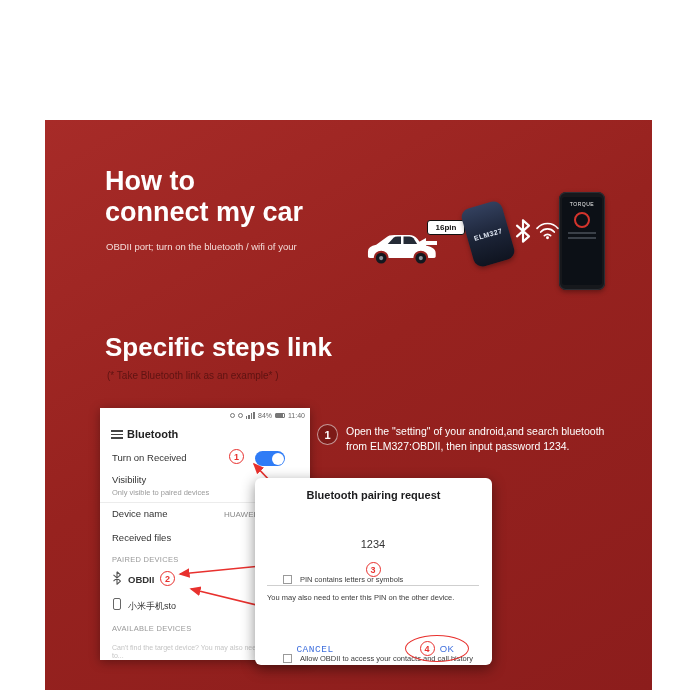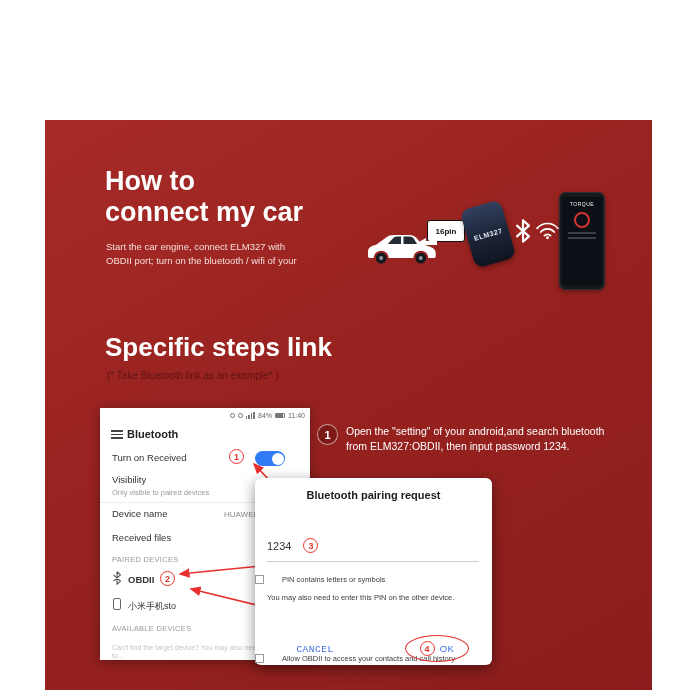--- a/index.html
+++ b/index.html
@@ -12,21 +12,21 @@
   
   .red-panel { position:absolute; left:45px; top:120px; width:607px; height:570px;
     background:linear-gradient(150deg,#a72b28 0%, #97221f 45%, #8c1d1c 100%); }
 
   .howto-title { position:absolute; left:60px; top:46px; font-size:27px; font-weight:bold; color:#fff; line-height:31px; }
   .howto-desc { position:absolute; left:61px; top:120px; font-size:9.5px; color:#f5ddda; line-height:13.5px; }
 
   
   .devices { position:absolute; left:310px; top:60px; width:296px; height:140px; }
   .car-svg { position:absolute; left:8px; top:48px; width:76px; height:42px; }
-  .pin-box { position:absolute; left:72px; top:40px; width:38px; height:22px; background:#fff; border:1px solid #111; border-radius:3px;
+  .pin-box { position:absolute; left:72px; top:40px; width:38px; height:15px; background:#fff; border:1px solid #111; border-radius:3px;
     font-size:8px; font-weight:bold; color:#111; display:flex; align-items:center; justify-content:center; }
   .pin-arrow { position:absolute; left:62px; top:58px; width:0; height:0; border:5px solid transparent; border-left:0; border-right:9px solid #fff; }
   .pin-arrow-tail { position:absolute; left:71px; top:61px; width:11px; height:4px; background:#fff; }
   .dongle { position:absolute; left:112px; top:24px; width:42px; height:60px; border-radius:9px; transform:rotate(-16deg);
     background:linear-gradient(180deg,#33405e 0%, #1b2336 55%, #0f1420 100%); box-shadow:0 2px 5px rgba(0,0,0,.35);
     display:flex; align-items:center; justify-content:center; }
   .dongle-label { font-size:7px; font-weight:bold; color:#dfe6f2; letter-spacing:.5px; }
   .bt-big { position:absolute; left:160px; top:38px; width:16px; height:26px; }
   .wifi-big { position:absolute; left:181px; top:42px; width:23px; height:18px; }
   .demo-phone { position:absolute; left:204px; top:12px; width:46px; height:98px; background:#16181c; border-radius:7px;
@@ -85,23 +85,23 @@
   .step1-text { position:absolute; left:301px; top:304px; font-size:10.5px; color:#fff; line-height:15px; }
 
   
   .arrows { position:absolute; left:0; top:0; width:697px; height:697px; z-index:5; pointer-events:none; }
 
   
   .dialog { position:absolute; left:210px; top:358px; width:237px; height:187px; background:#fff; border-radius:6px;
     box-shadow:0 4px 14px rgba(0,0,0,.45); z-index:6; }
   .dlg-title { position:absolute; top:11px; left:0; width:100%; text-align:center; font-size:11px; font-weight:bold; color:#1c1c1e; }
   .dlg-field { position:absolute; left:12px; top:60px; width:212px; border-bottom:1px solid #cfcfcf; padding-bottom:8px;
-    display:flex; align-items:center; gap:12px; }
+    display:flex; align-items:center; gap:12px;flex-direction:column; }
   .pin-value { font-size:11px; color:#333; }
-  .dlg-check { position:absolute; left:0; display:flex; gap:18px; align-items:center; font-size:7.5px; color:#3c3c3c; }
+  .dlg-check { position:absolute; left:28px; display:flex; gap:8px; align-items:center; font-size:7.5px; color:#3c3c3c; }
   .chk1 { top:97px; }
   .chk2 { top:139px;margin-top:37px; }
   .cbx { width:9px; height:9px; border:1px solid #9a9a9a; background:#fff; flex:0 0 9px; }
   .dlg-note { position:absolute; left:12px; top:115px; font-size:7.5px; color:#3c3c3c; }
   .btn-cancel { position:absolute; left:0; top:166px; width:120px; text-align:center; font-size:9.5px; color:#3f6fdd; letter-spacing:.5px; cursor:pointer;font-family:Liberation Mono, monospace; }
   .ok-ellipse { position:absolute; left:150px; top:157px; width:64px; height:27px; border:1.5px solid #e8312e; border-radius:50%;
     display:flex; align-items:center; justify-content:center; gap:5px; }
   .btn-ok { font-size:9.5px; color:#3f6fdd; letter-spacing:.5px; cursor:pointer; }
 </style>
 </head>
@@ -110,21 +110,20 @@
 <div class="container">
 
 
   <div class="red-panel">
 
     <div class="howto-title">
       <div>How to</div>
       <div>connect my car</div>
     </div>
     <div class="howto-desc">
-      <div>Start the car engine, connect ELM327 with</div>
       <div>OBDII port; turn on the bluetooth / wifi of your</div>
     </div>
 
     <div class="devices">
       <svg class="car-svg" viewBox="0 0 92 42">
         <path d="M6 30 L6 24 Q6 18 16 16 L28 7 Q31 4 38 4 L56 4 Q62 4 66 9 L71 16 Q88 18 88 26 L88 30 Q88 32 85 32 L79 32 A 9 9 0 0 0 61 32 L31 32 A 9 9 0 0 0 13 32 L9 32 Q6 32 6 30 Z" fill="#ffffff"></path>
         <path d="M30 15 L37 7.5 Q38.5 6 42 6 L46 6 L46 15 Z" fill="#252b36"></path>
         <path d="M49 6 L56 6 Q60 6 62.5 10 L65.5 15 L49 15 Z" fill="#252b36"></path>
         <circle cx="22" cy="32" r="6.5" fill="#14181f"></circle>
           <circle cx="22" cy="32" r="2.5" fill="#8d939c"></circle>

